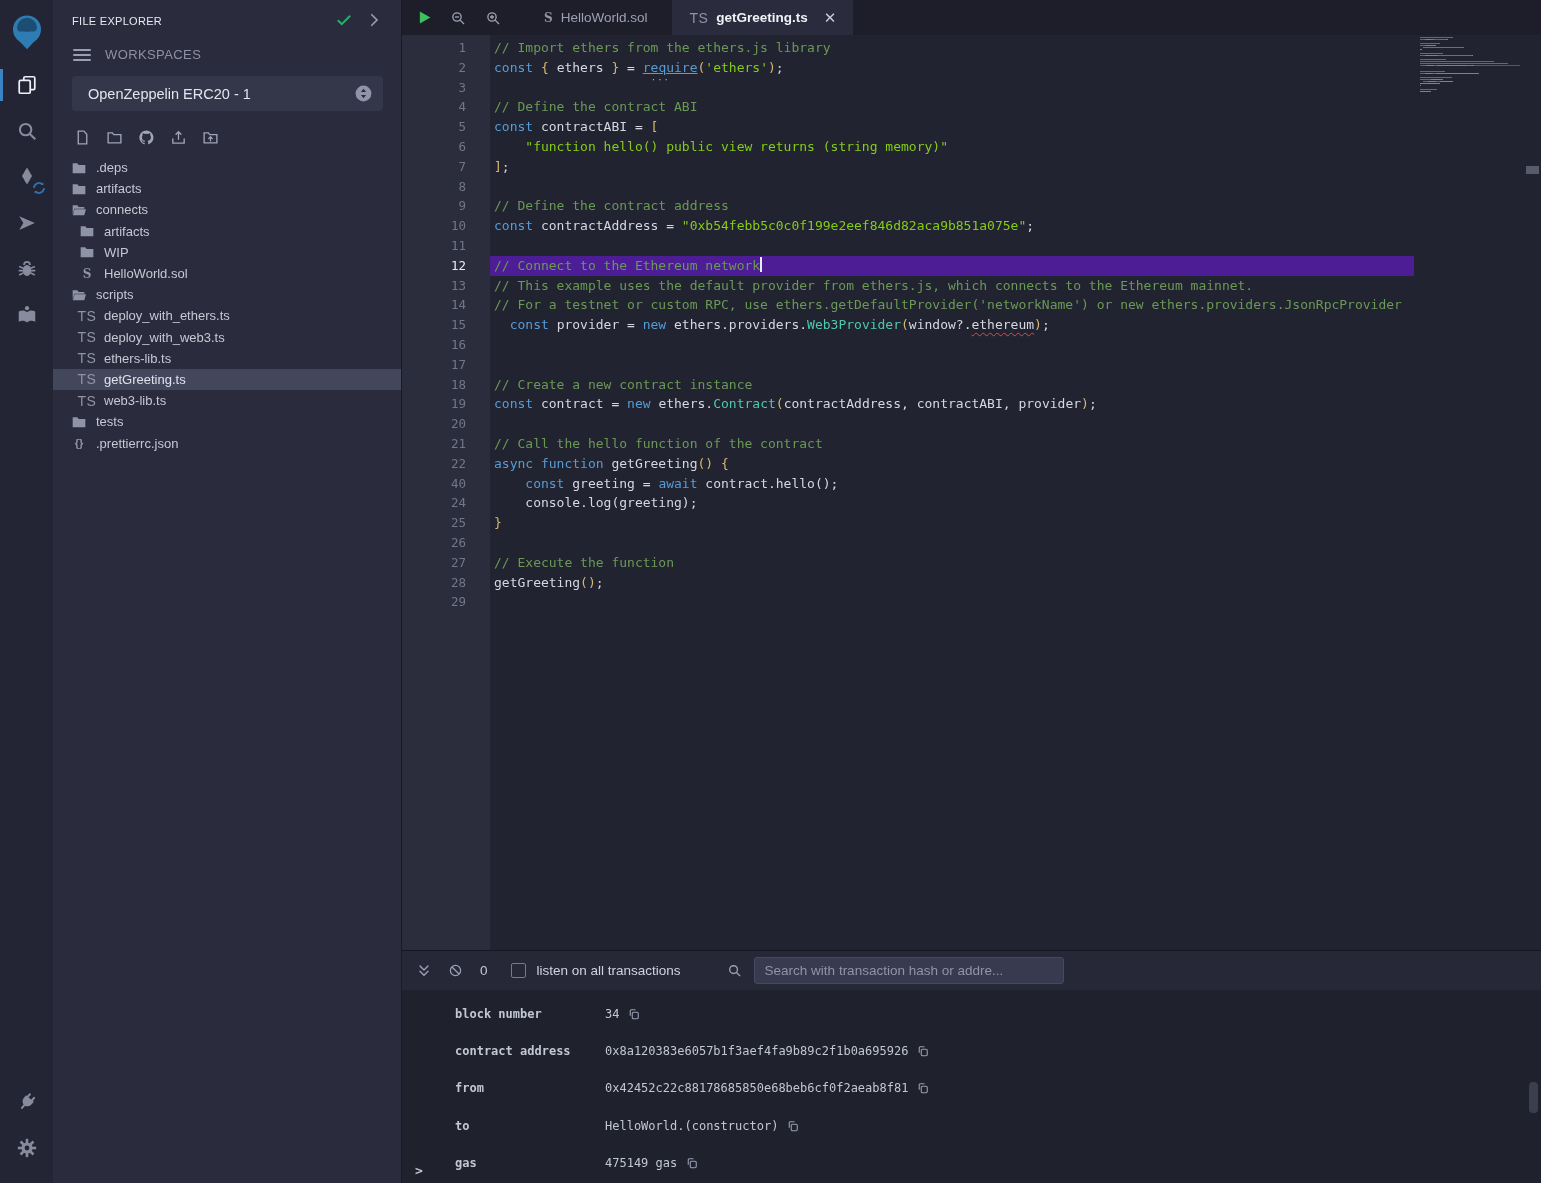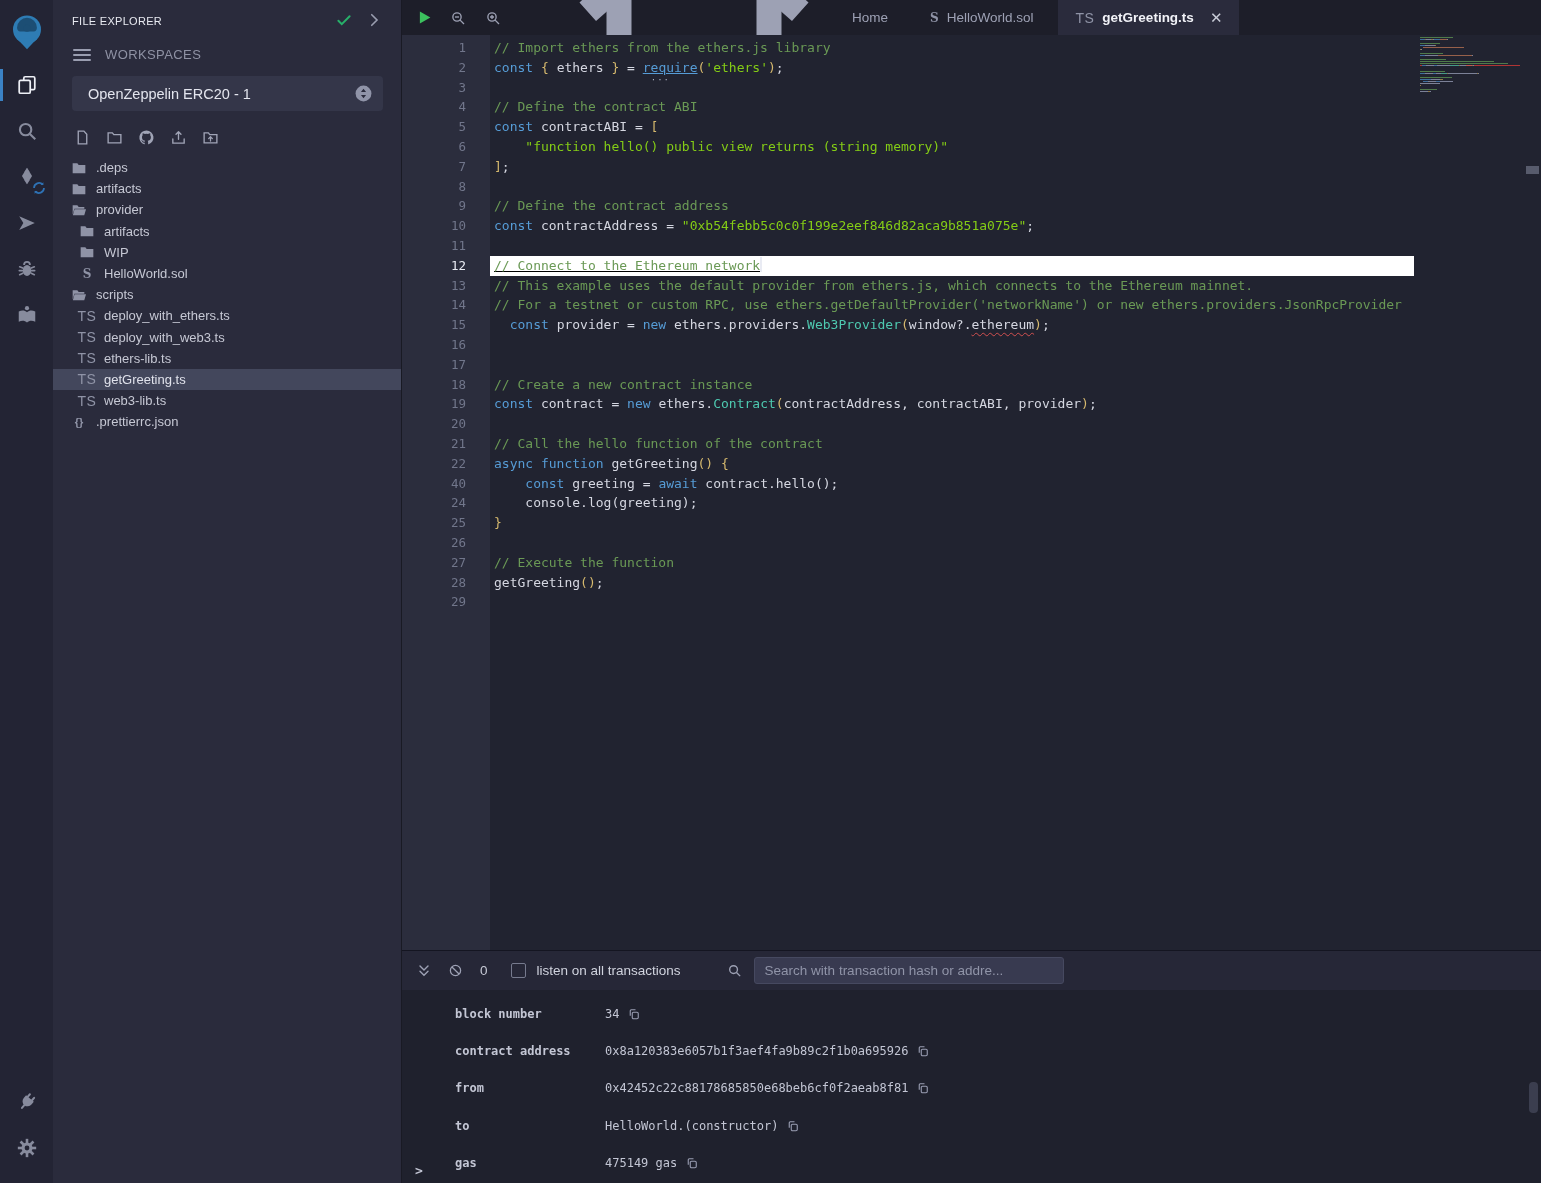--- a/index.html
+++ b/index.html
@@ -66,21 +66,21 @@
   .tab .close { margin-left:8px; font-size:15px; font-weight:normal; color:#c9ccd8; }
 
   .editor { position:absolute; left:0; top:35px; right:0; bottom:233px; background:#212330; overflow:hidden; }
   .gutter { position:absolute; left:0; top:0; width:88px; height:100%; background:#2b2d3d; padding-top:3px; }
   .ln { height:19.8px; line-height:19.8px; text-align:right; padding-right:24px; color:#71768b;
         font-family:"DejaVu Sans Mono",monospace; font-size:12.5px; }
   .ln.active { color:#e9ebf3; }
   .code { position:absolute; left:88px; top:3px; right:127px; white-space:pre; overflow:hidden;
           font-family:"DejaVu Sans Mono",monospace; font-size:13px; line-height:19.8px; }
   .code-line { height:19.8px; padding-left:4px; position:relative; }
-  .code-line.current { background:#ffffff;text-decoration:underline; }
+  .code-line.current { background:#4c1d95; }
   .tok-c { color:#6a9955; } .tok-k { color:#569cd6; } .tok-s { color:#84cc16; }
   .tok-p { color:#d7ba6e; } .tok-w { color:#d5d7e1; } .tok-f { color:#4ec9b0; }
   .tok-req { color:#569cd6; text-decoration:underline; position:relative; }
   .tok-req::after { content:"···"; position:absolute; left:8px; top:11px; font-size:9px;
                     letter-spacing:1px; color:#aab0c2; }
   .tok-err { color:#d5d7e1; text-decoration:underline wavy #d14f4f; text-decoration-thickness:1px;
              text-underline-offset:3px; }
   .cursor { display:inline-block; width:1.5px; height:15px; background:#e9ebf3; vertical-align:-2px; }
 
   .minimap { position:absolute; top:2px; right:21px; width:100px; }
@@ -279,21 +279,21 @@
         </div>
         <div class="tree-item">
           <span class="tree-ico">
             <span style="display: flex;">
               <svg viewBox="0 0 24 24" xmlns="http://www.w3.org/2000/svg" style="width: 100%; height: 100%;">
                 <path d="M2.5 5h7l2 2.5h8.5V10H5L2.5 19z" fill="currentColor"></path>
                 <path d="M5.3 11h17.2l-2.6 9H2.8z" fill="currentColor"></path>
               </svg>
             </span>
           </span>
-          <span>provider</span>
+          <span>connects</span>
         </div>
         <div class="tree-item ind1">
           <span class="tree-ico">
             <span style="display: flex;">
               <svg viewBox="0 0 24 24" xmlns="http://www.w3.org/2000/svg" style="width: 100%; height: 100%;">
                 <path d="M2.5 5h7l2 2.5h10V20h-19z" fill="currentColor"></path>
               </svg>
             </span>
           </span>
           <span>artifacts</span>
@@ -347,20 +347,30 @@
           <span class="tree-ico">
             <span class="tico-ts">TS</span>
           </span>
           <span>getGreeting.ts</span>
         </div>
         <div class="tree-item ind1">
           <span class="tree-ico">
             <span class="tico-ts">TS</span>
           </span>
           <span>web3-lib.ts</span>
+        </div>
+        <div class="tree-item">
+          <span class="tree-ico">
+            <span style="display: flex;">
+              <svg viewBox="0 0 24 24" xmlns="http://www.w3.org/2000/svg" style="width: 100%; height: 100%;">
+                <path d="M2.5 5h7l2 2.5h10V20h-19z" fill="currentColor"></path>
+              </svg>
+            </span>
+          </span>
+          <span>tests</span>
         </div>
         <div class="tree-item">
           <span class="tree-ico">
             <span class="tico-json">{}</span>
           </span>
           <span>.prettierrc.json</span>
         </div>
       </div>
   </div>
 
@@ -385,33 +395,20 @@
             <svg viewBox="0 0 24 24" xmlns="http://www.w3.org/2000/svg">
               <g fill="none" stroke="currentColor" stroke-width="2">
                 <circle cx="10.5" cy="10.5" r="6.2"></circle>
                 <path d="M15.2 15.2L21 21"></path>
                 <path d="M7.5 10.5h6M10.5 7.5v6"></path>
               </g>
             </svg>
           </span>
       </div>
       <div id="tabs" style="display:flex;align-items:stretch;">
-          <div class="tab">
-            <span class="tab-ico">
-              <span style="display: flex;">
-                <svg viewBox="0 0 24 24" xmlns="http://www.w3.org/2000/svg" style="width: 100%; height: 100%;">
-                  <g fill="none" stroke="currentColor" stroke-width="2" stroke-linejoin="round">
-                    <path d="M3.5 11.5L12 4l8.5 7.5"></path>
-                    <path d="M6 10.2V20h4.5v-4h3v4H18v-9.8"></path>
-                  </g>
-                </svg>
-              </span>
-            </span>
-            <span>Home</span>
-          </div>
           <div class="tab">
             <span class="tab-ico">
               <span class="tico-sol">S</span>
             </span>
             <span>HelloWorld.sol</span>
           </div>
           <div class="tab active">
             <span class="tab-ico">
               <span class="tico-ts">TS</span>
             </span>

